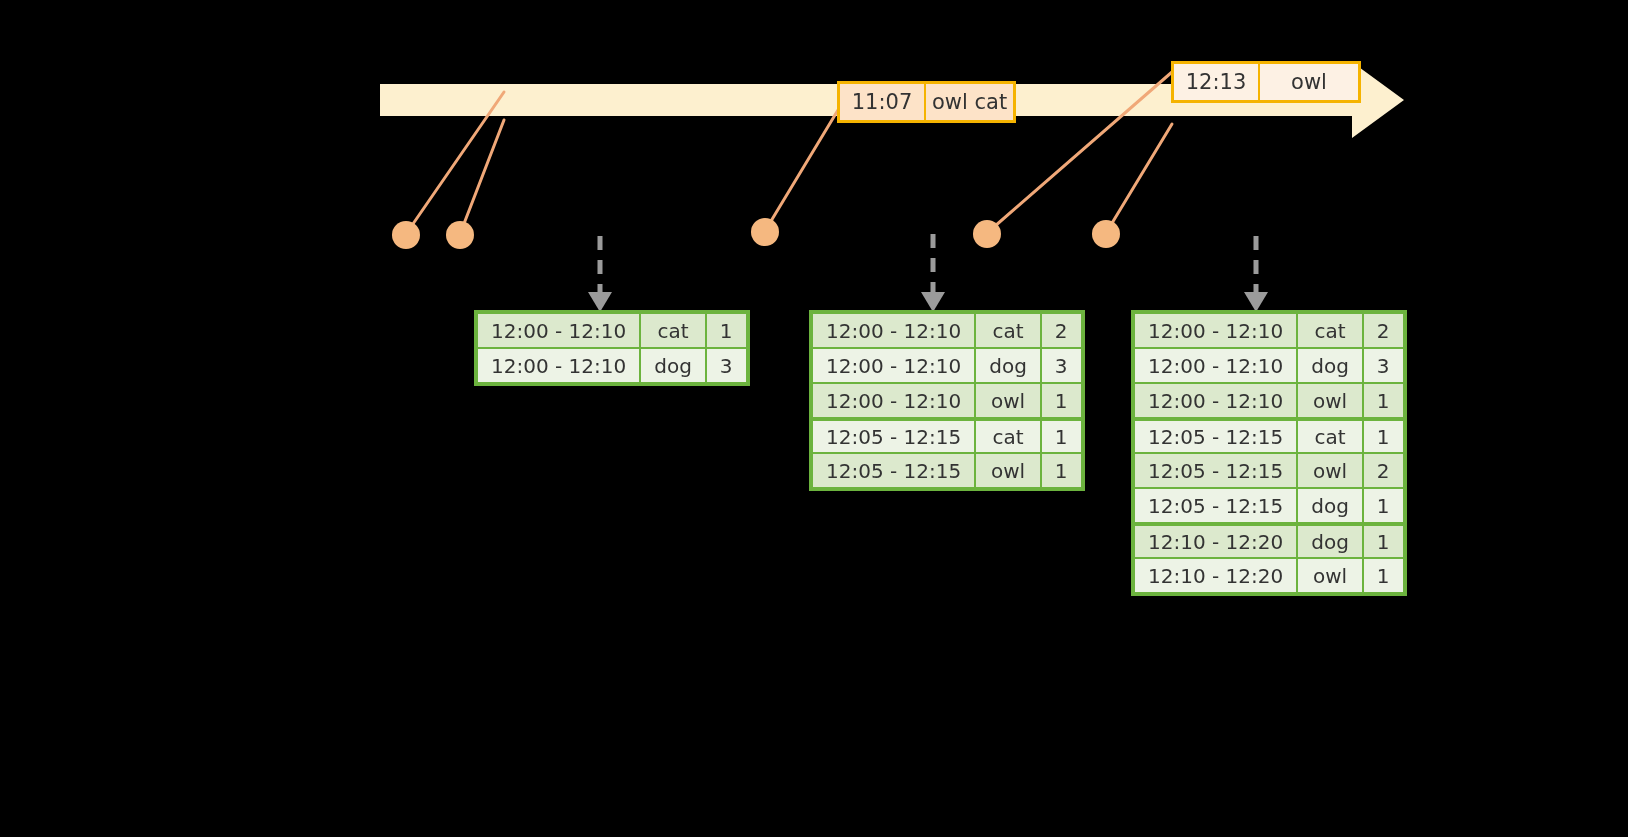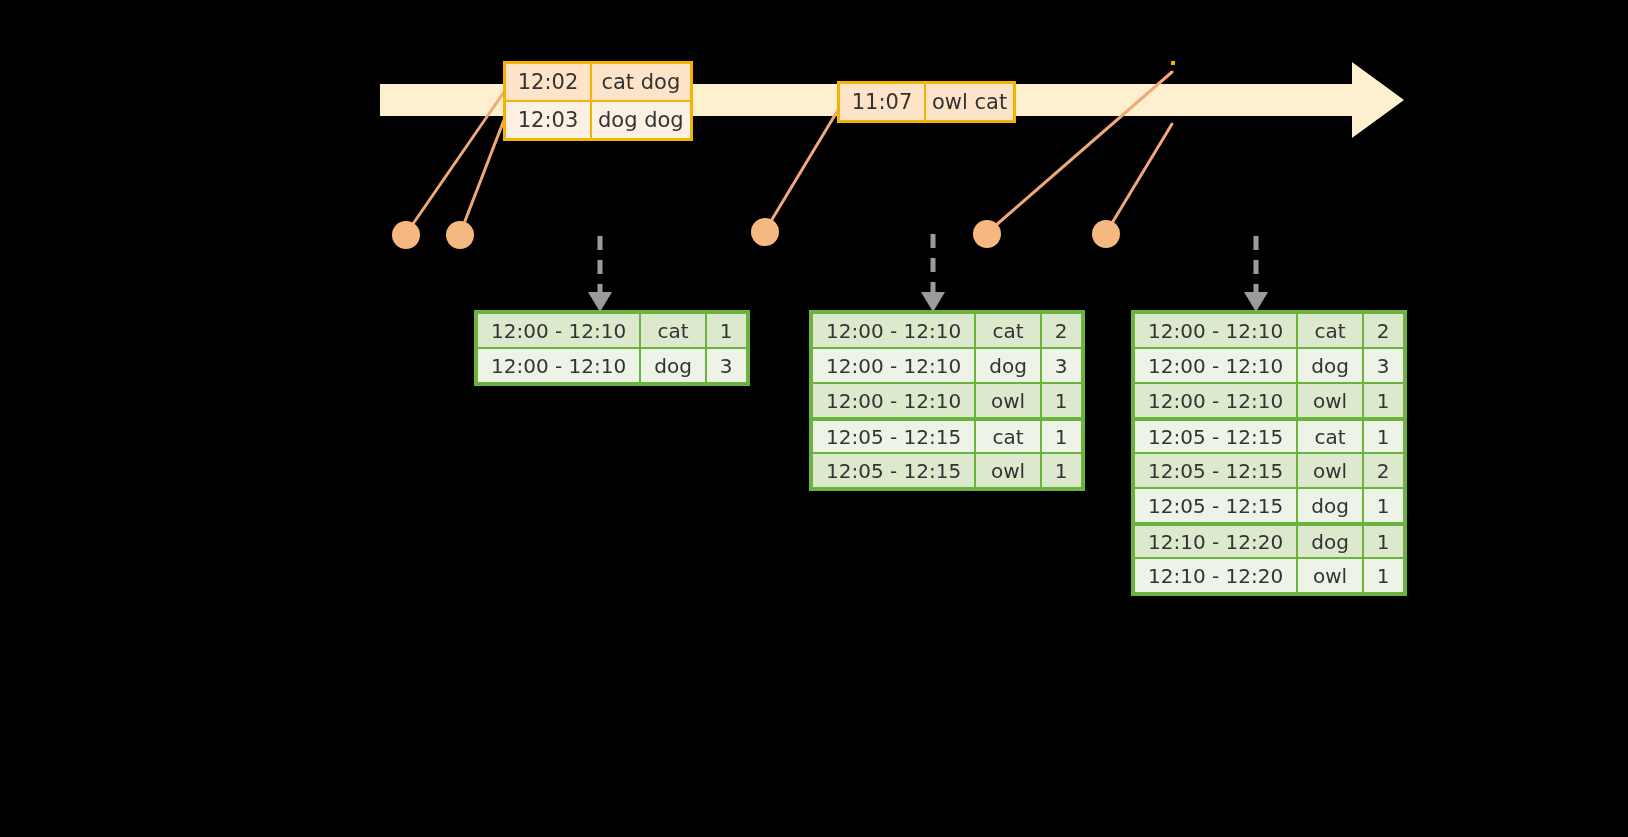--- a/index.html
+++ b/index.html
@@ -117,44 +117,36 @@
         <line x1="933" y1="234" x2="933" y2="292" stroke-dasharray="14 10"></line>
         <path d="M 921 292 L 945 292 L 933 312 Z" stroke="none"></path>
       </g>
       <g>
         <line x1="1256" y1="236" x2="1256" y2="292" stroke-dasharray="14 10"></line>
         <path d="M 1244 292 L 1268 292 L 1256 312 Z" stroke="none"></path>
       </g>
     </g>
   </svg>
 
-  <table class="evt-table" style="left:503px; top:61px;">
-    <tbody>
-      <tr class="r-odd">
-        <td class="c-time">12:02</td>
-        <td class="c-words">cat dog</td>
-      </tr>
-      <tr class="r-even">
-        <td class="c-time">12:03</td>
-        <td class="c-words">dog dog</td>
-      </tr>
-    </tbody>
-  </table>
 
   <table class="evt-table" style="left:837px; top:81px;">
     <tbody>
       <tr class="r-odd">
         <td class="c-time">11:07</td>
         <td class="c-words">owl cat</td>
       </tr>
     </tbody>
   </table>
 
   <table class="evt-table" style="left:1171px; top:61px;">
     <tbody>
+      <tr class="r-even">
+        <td class="c-time">12:13</td>
+        <td class="c-words" style="width:100px;">owl</td>
+      </tr>
     </tbody>
   </table>
 
   <table class="res-table" id="res-1" style="left:474px; top:310px;">
       <tbody>
         <tr class="shade">
           <td class="c-win">12:00 - 12:10</td>
           <td class="c-key">cat</td>
           <td class="c-cnt">1</td>
         </tr>

